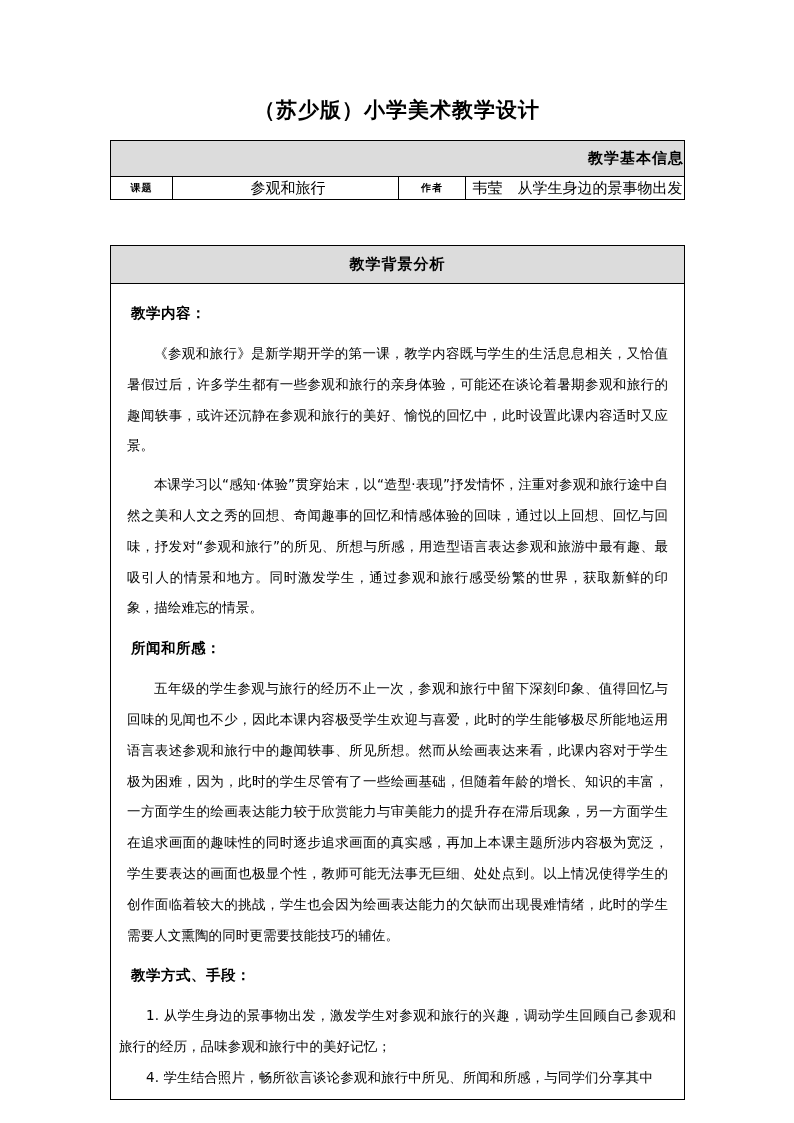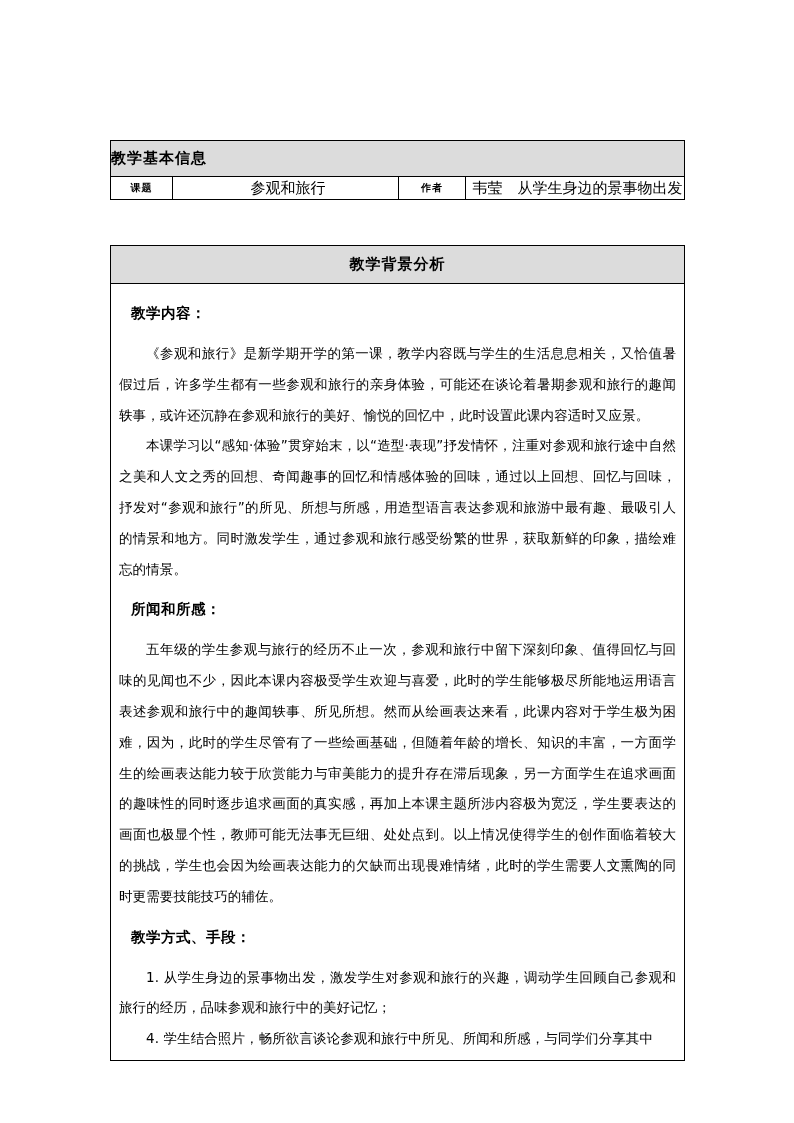--- a/index.html
+++ b/index.html
@@ -52,21 +52,21 @@
     border: 1px solid #000000;
     padding: 0;
     vertical-align: middle;
   }
 
   
   #table-basic-info { top: 140px; }
 
   .band-head {
     background: #dcdcdc;
-    text-align: left;
+    text-align: right;
     font-size: 15px;
     font-weight: bold;
     letter-spacing: 1px;
     height: 35px;
     line-height: 35px;
     margin-left: 24px;
   }
 
   .info-row td { height: 22px; }
 
@@ -107,21 +107,21 @@
     font-weight: bold;
     letter-spacing: 0.5px;
     line-height: 26px;
     margin: 12px;
     padding: 0;
   }
 
   .para {
     font-size: 13.5px;
     line-height: 30.8px;
-    margin: 0;
+    margin: 8px;
     padding: 0;
     text-align: justify;
     text-justify: inter-ideograph;
     text-indent: 2em;
     letter-spacing: 0.1px;
   }
 
   .list-item {
     font-size: 13.5px;
     line-height: 30.8px;
@@ -131,20 +131,21 @@
     text-justify: inter-ideograph;
     text-indent: 2em;
     letter-spacing: 0.1px;
   }
 </style>
 </head>
 <body>
 
 <div class="page">
 
+  <div class="doc-title">（苏少版）小学美术教学设计</div>
 
   <table class="doc-table" id="table-basic-info">
     <colgroup>
       <col style="width:62px">
       <col style="width:226px">
       <col style="width:67px">
       <col style="width:219px">
     </colgroup>
     <tbody>
       <tr>

